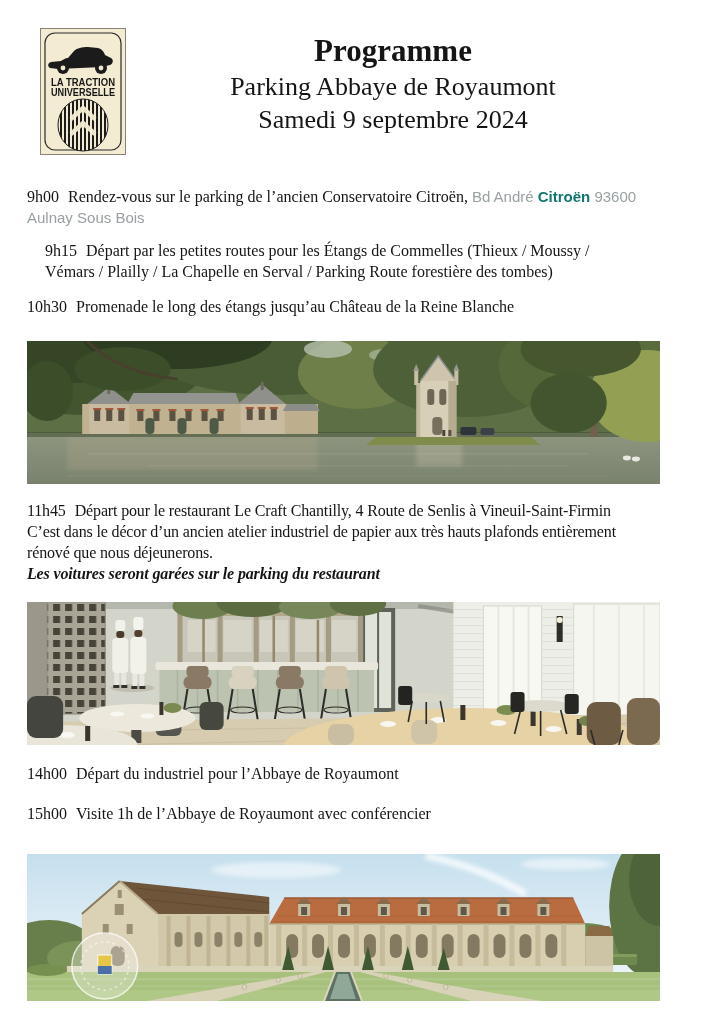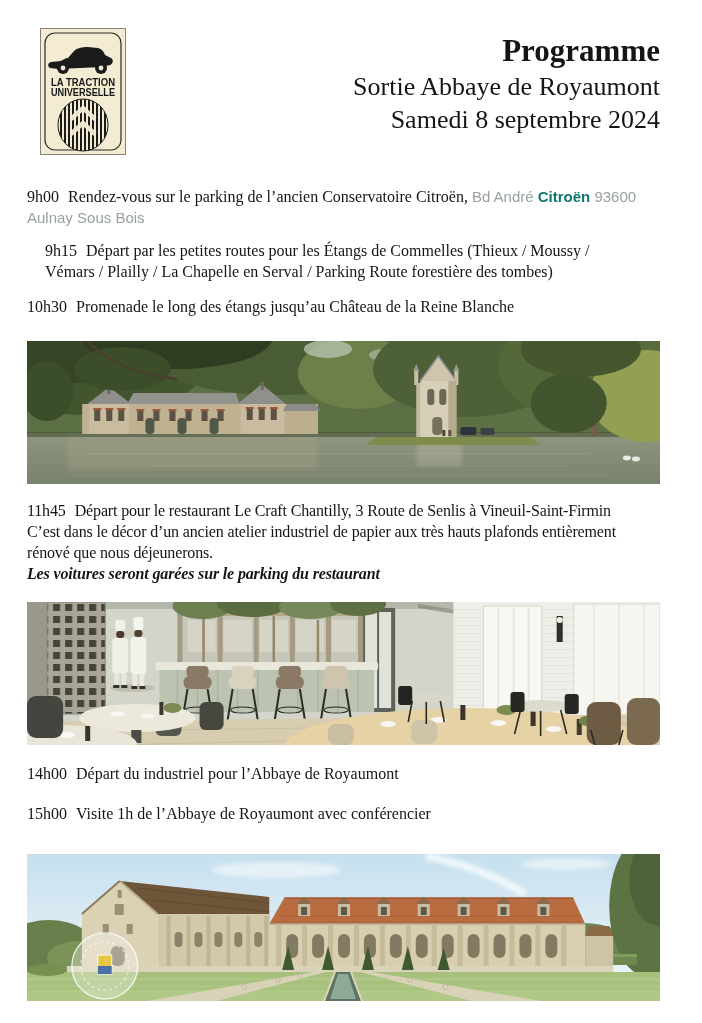--- a/index.html
+++ b/index.html
@@ -4,21 +4,21 @@
 <style>
   html,body{margin:0;padding:0;background:#ffffff;}
   .page{
     position:relative;width:702px;height:1023px;background:#ffffff;
     box-sizing:border-box;padding:28px 42px 0 27px;overflow:hidden;
     font-family:"Liberation Serif","DejaVu Serif",serif;color:#151515;
   }
   
   .hdr{display:flex;align-items:flex-start;}
   .logo{flex:0 0 auto;margin-left:13px;width:86px;height:127px;}
-  .titles{flex:1;text-align:right;padding-top:4px;}
+  .titles{flex:1;text-align:center;padding-top:4px;}
   .title{font-size:31px;font-weight:bold;line-height:38px;margin:0;}
   .subtitle{font-size:26px;line-height:33px;margin:0;}
   
   .schedule{margin-top:31px;font-size:16px;line-height:21px;}
   .item{margin:0;}
   .t{font-weight:normal;margin-right:9px;}
   .sans{font-family:"Liberation Sans","DejaVu Sans",sans-serif;font-size:15px;color:#98a0a1;}
   .sans b{color:#0f766e;}
   .note{font-style:italic;font-weight:bold;}
   .m0900{margin:0 0 12px;}
@@ -59,22 +59,22 @@
       <text x="43" y="58" text-anchor="middle" font-family="Liberation Sans, sans-serif" font-weight="bold" font-size="10" fill="#161616" textLength="64" lengthAdjust="spacingAndGlyphs">LA TRACTION</text>
       <text x="43" y="68" text-anchor="middle" font-family="Liberation Sans, sans-serif" font-weight="bold" font-size="10" fill="#161616" textLength="64" lengthAdjust="spacingAndGlyphs">UNIVERSELLE</text>
       <g>
         <ellipse cx="43" cy="97" rx="25" ry="26" fill="url(#logo-stripes)" stroke="#1b1b1b"></ellipse>
         <polyline points="31,106 43,95 55,106" fill="none" stroke="#f3ecd2" stroke-width="4.5" opacity="0.95"></polyline>
         <polyline points="31,91 43,80 55,91" fill="none" stroke="#f3ecd2" stroke-width="4.5" opacity="0.95"></polyline>
       </g>
     </svg>
     <div class="titles">
       <h1 class="title">Programme</h1>
-      <div class="subtitle">Sortie Abbaye de Royaumont</div>
-      <div class="subtitle">Samedi 8 septembre 2024</div>
+      <div class="subtitle">Parking Abbaye de Royaumont</div>
+      <div class="subtitle">Samedi 9 septembre 2024</div>
     </div>
   </header>
 
   <main class="schedule">
 
     <p class="item m0900">
       <span class="t">9h00</span><span>Rendez-vous sur le parking de l’ancien Conservatoire Citroën,</span>
       <span class="sans"><span>Bd André</span> <b>Citroën</b> <span>93600 Aulnay Sous Bois</span></span>
     </p>
 
@@ -192,21 +192,21 @@
 
         <ellipse cx="598" cy="117" rx="4" ry="2.4" fill="#e9e9e3"></ellipse>
         <ellipse cx="607" cy="118" rx="4" ry="2.4" fill="#e9e9e3"></ellipse>
         <rect x="60" y="112" width="500" height="1.5" fill="#ffffff" opacity="0.07"></rect>
         <rect x="120" y="124" width="420" height="1.5" fill="#ffffff" opacity="0.06"></rect>
         <rect x="40" y="134" width="540" height="1.5" fill="#ffffff" opacity="0.05"></rect>
       </svg>
     </figure>
 
     <p class="item m1145">
-      <span class="t">11h45</span><span>Départ pour le restaurant Le Craft Chantilly, 3 Route de Senlis à Vineuil-Saint-Firmin</span><br>
+      <span class="t">11h45</span><span>Départ pour le restaurant Le Craft Chantilly, 4 Route de Senlis à Vineuil-Saint-Firmin</span><br>
       <span>C’est dans le décor d’un ancien atelier industriel de papier aux très hauts plafonds entièrement rénové que nous déjeunerons.</span><br>
       <em class="note">Les voitures seront garées sur le parking du restaurant</em>
     </p>
 
     <figure class="fig2">
       <svg class="photo" viewBox="0 0 631 143" preserveAspectRatio="none" role="img" aria-label="Salle du restaurant Le Craft Chantilly">
         <defs>
           <pattern id="p2rack" width="12" height="12" patternUnits="userSpaceOnUse">
             <rect width="12" height="12" fill="#a8a496"></rect>
             <rect x="2" y="2" width="7" height="7" fill="#474338"></rect>

